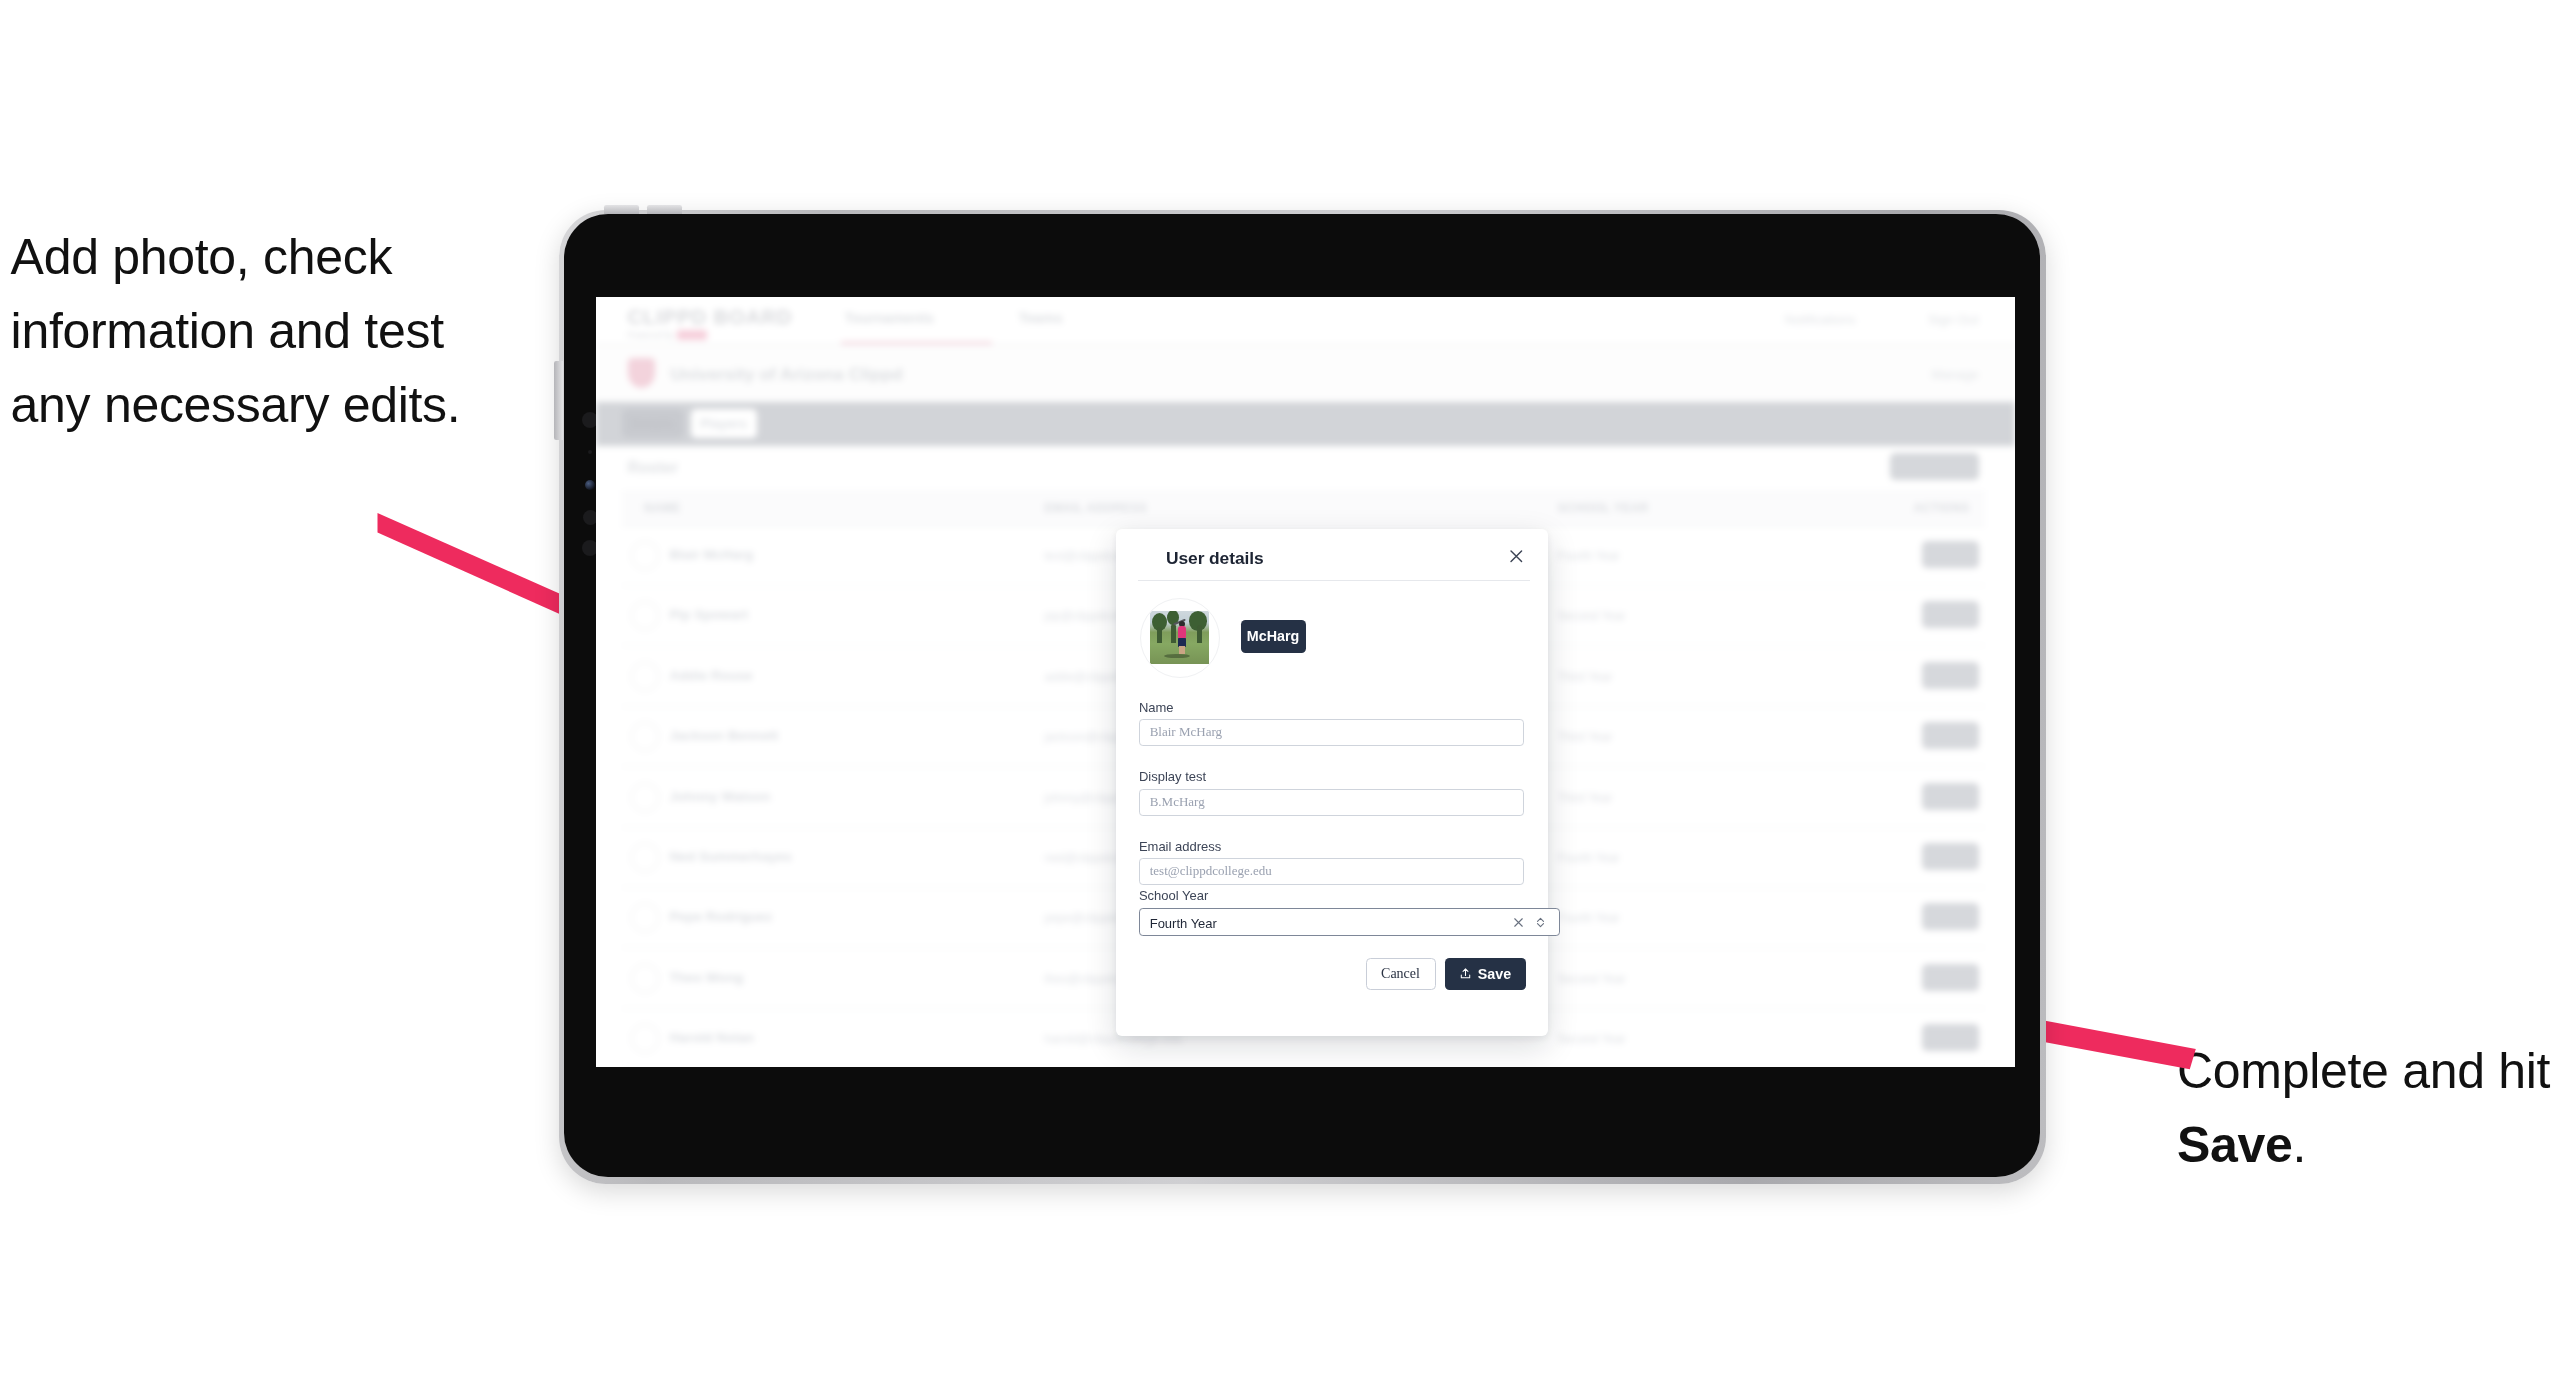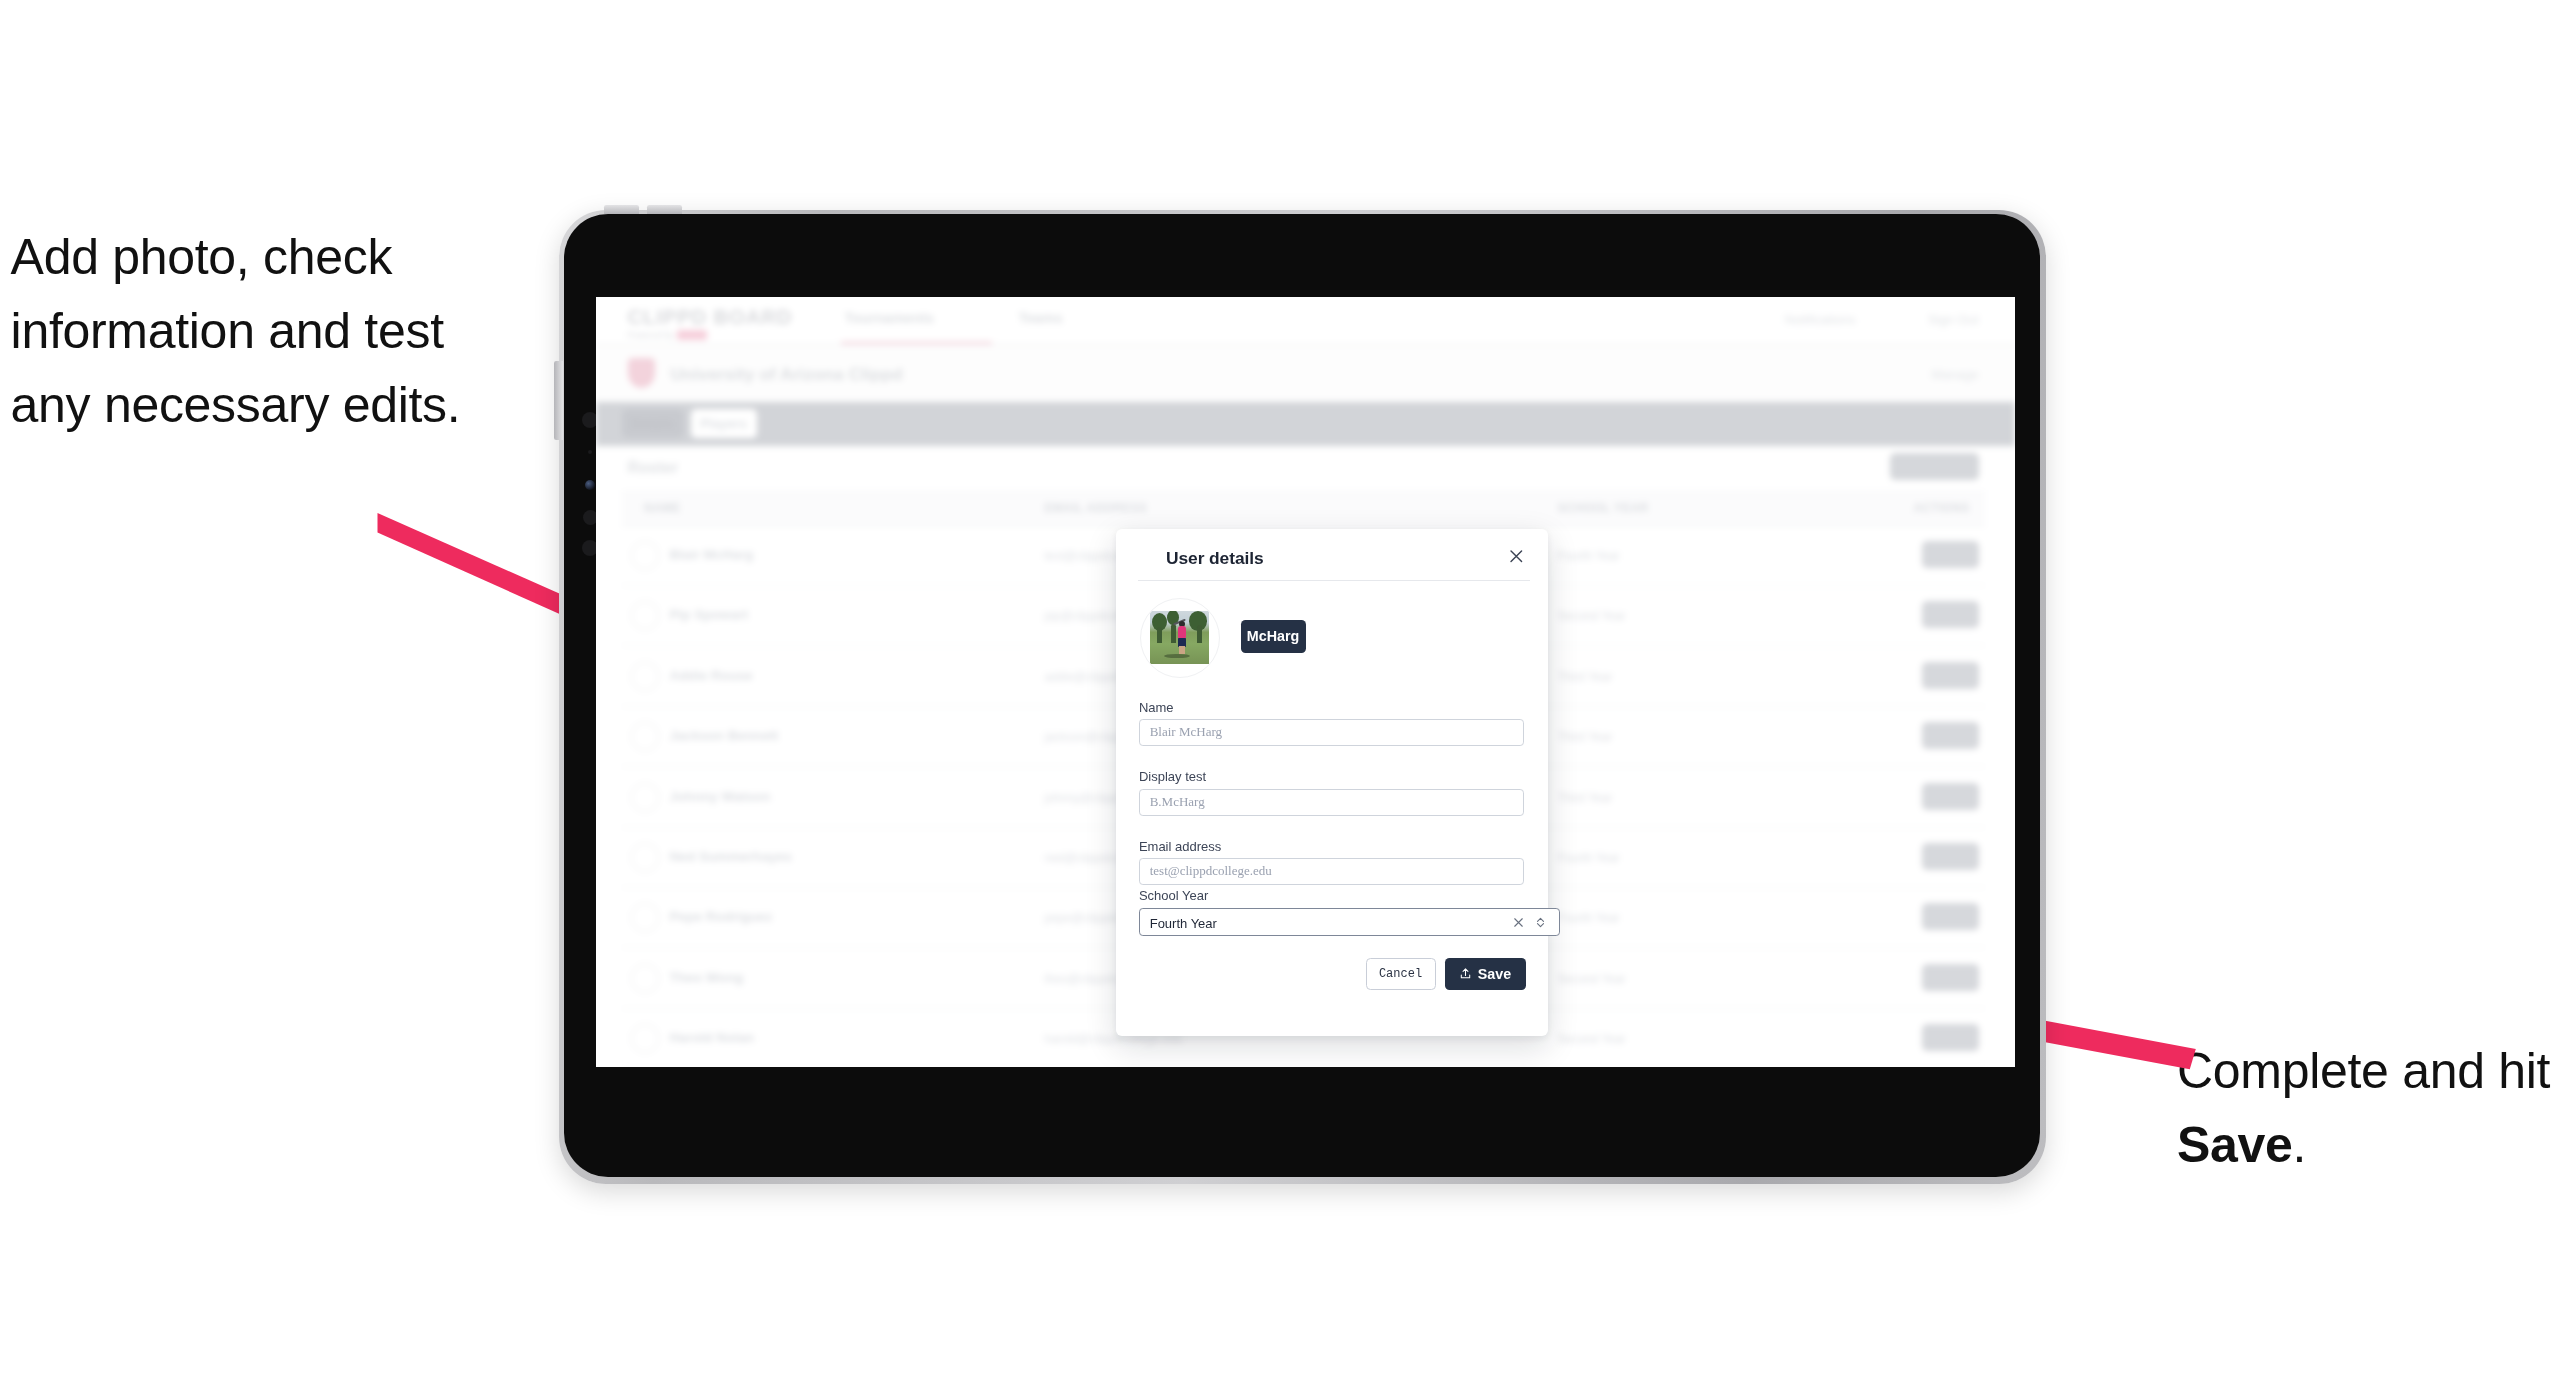--- a/index.html
+++ b/index.html
@@ -326,22 +326,22 @@
   .select-caret {
     position: absolute; right: 10.6px; top: 6px;
     width: 15px; height: 15px; cursor: pointer;
   }
 
   .btn-cancel {
     position: absolute; left: 250px; top: 429px;
     width: 70px; height: 32px;
     background: #ffffff; color: #2a3243;
     border: 0.8px solid #c9ced8; border-radius: 4.5px;
-    font-family: Liberation Mono, monospace;
-    font-size: 12px; cursor: pointer;
+    font-family: Liberation Serif, serif;
+    font-size: 14px; cursor: pointer;
   }
   .btn-save {
     position: absolute; left: 329px; top: 429px;
     width: 81px; height: 32px;
     background: #253145; color: #ffffff;
     border: none; border-radius: 4.5px;
     font-family: "Liberation Sans", sans-serif;
     font-size: 14.3px; font-weight: 600; cursor: pointer;
     display: flex; align-items: center; justify-content: center; gap: 6px;
   }

